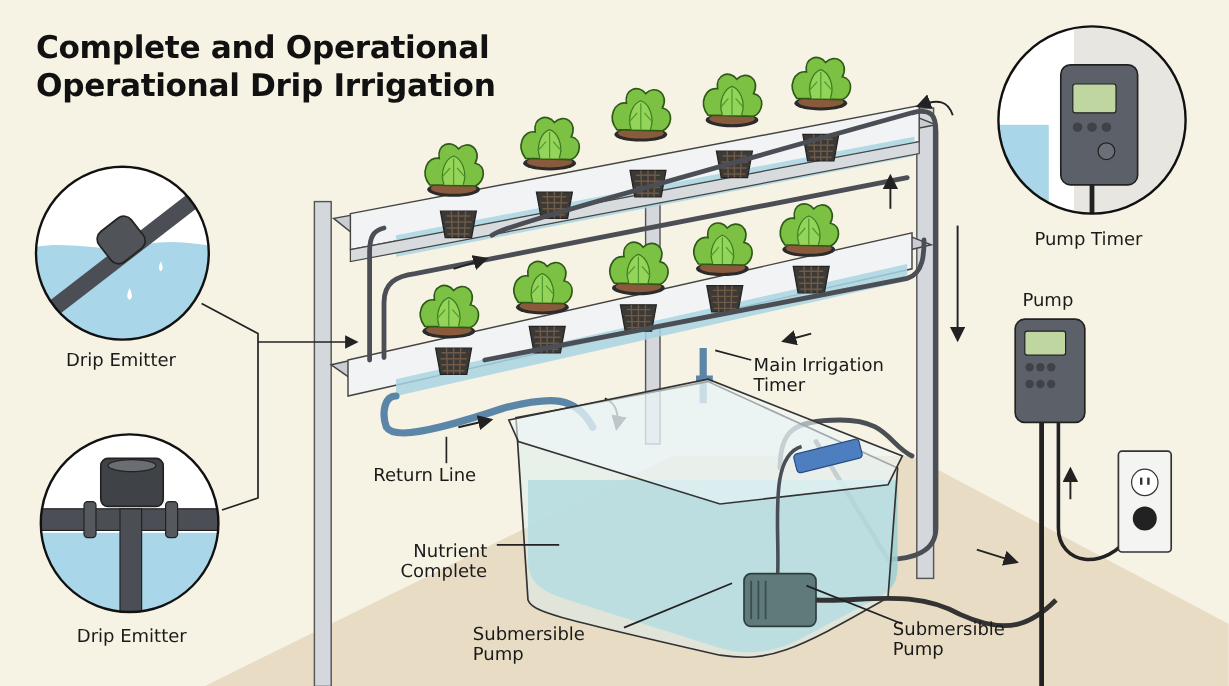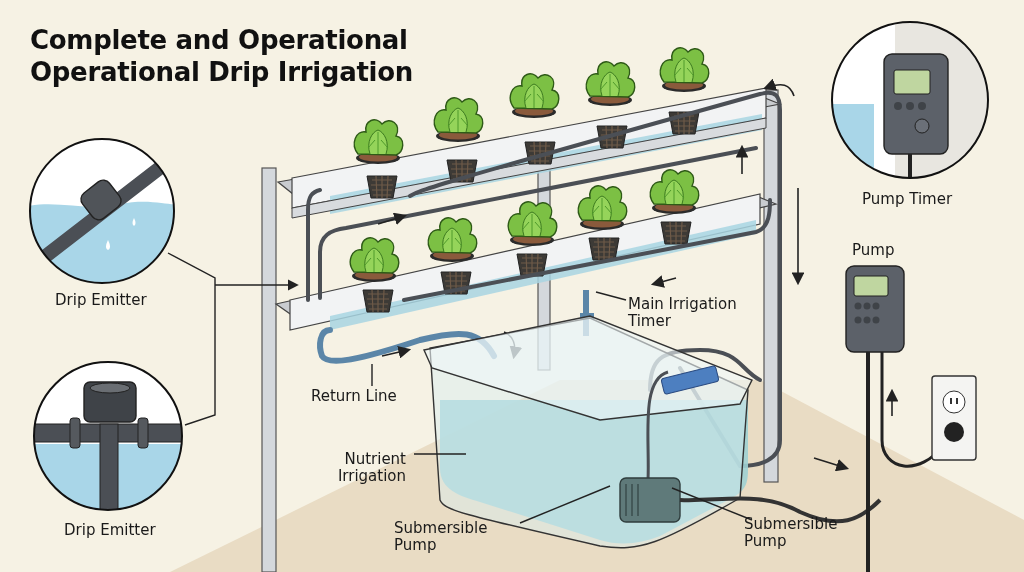--- a/index.html
+++ b/index.html
@@ -230,21 +230,21 @@
 <div class="label" style="left:64px; top:522px;">Drip Emitter</div>
 <div class="label" style="left:862px; top:191px;">Pump Timer</div>
 <div class="label" style="left:852px; top:242px;">Pump</div>
 <div class="label center" style="left:628px; top:296px; width:130px;">
   <div>Main Irrigation</div>
   <div>Timer</div>
 </div>
 <div class="label" style="left:311px; top:388px;">Return Line</div>
 <div class="label right" style="left:326px; top:432px; width:80px;margin-top:19px;">
   <div>Nutrient</div>
-  <div>Irrigation</div>
+  <div>Complete</div>
 </div>
 <div class="label center" style="left:394px; top:520px; width:120px;">
   <div>Submersible</div>
   <div>Pump</div>
 </div>
 <div class="label center" style="left:744px; top:516px; width:120px;">
   <div>Submersible</div>
   <div>Pump</div>
 </div>
 

